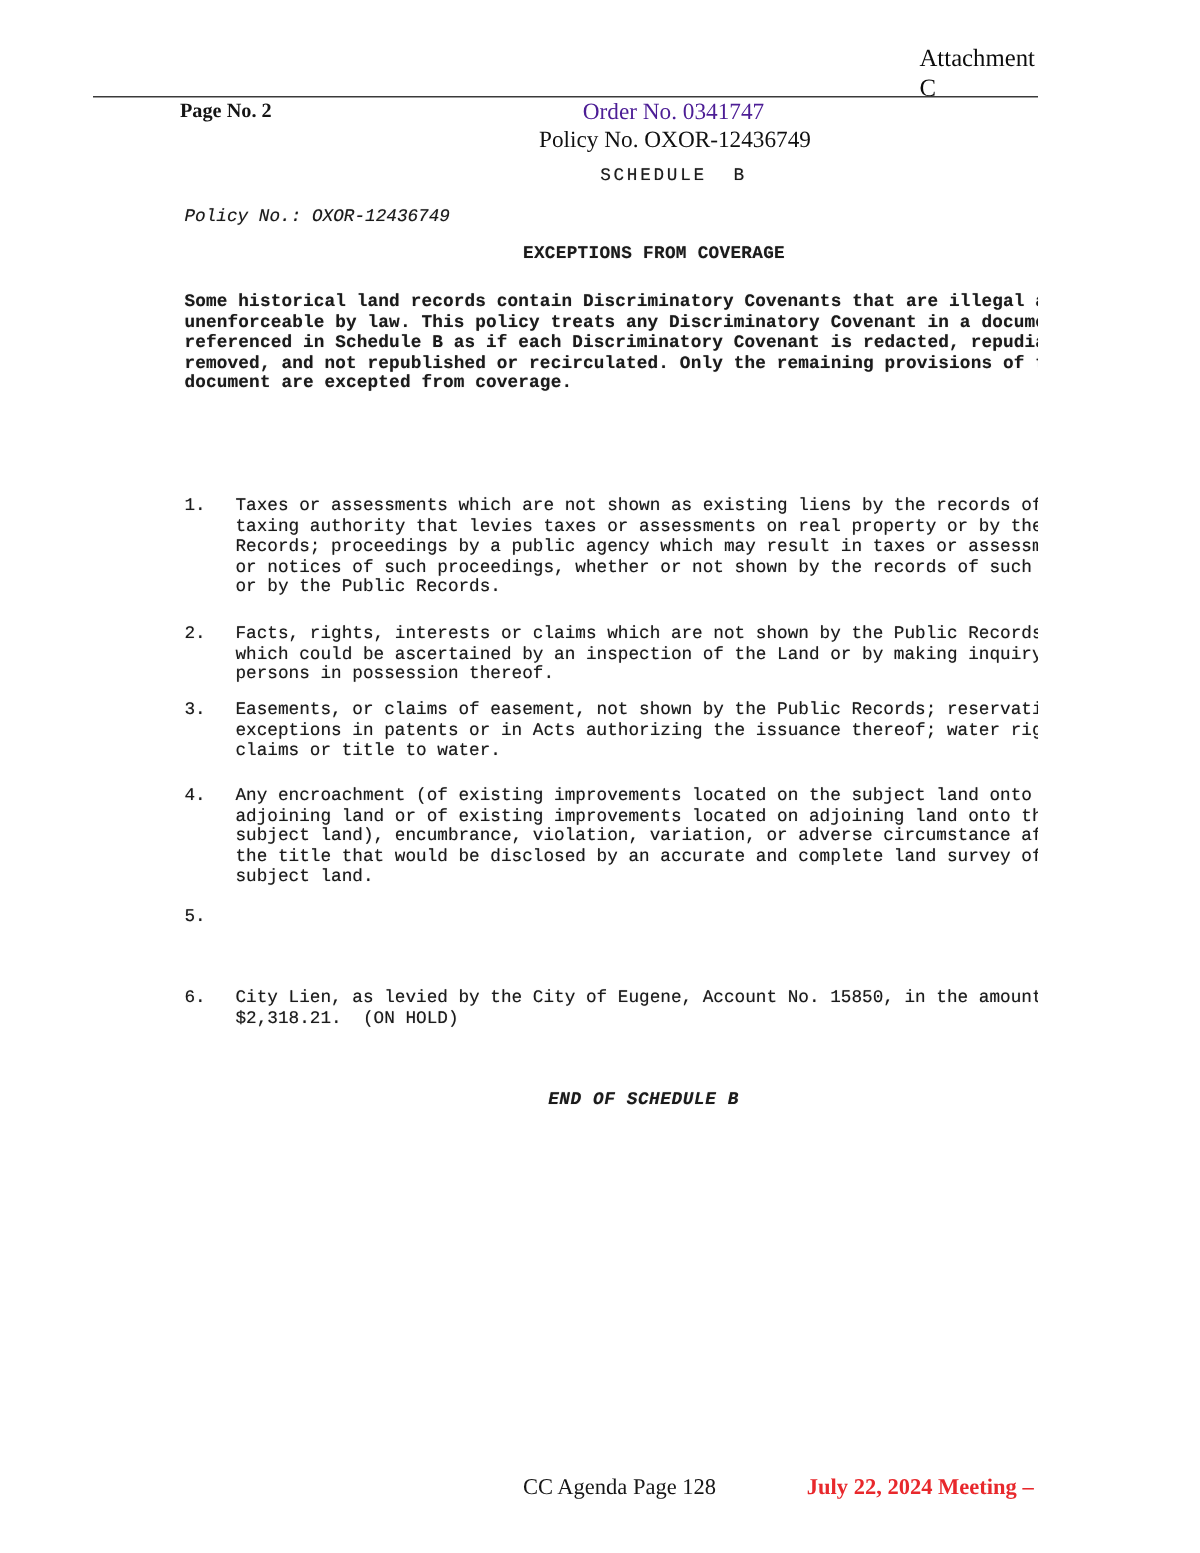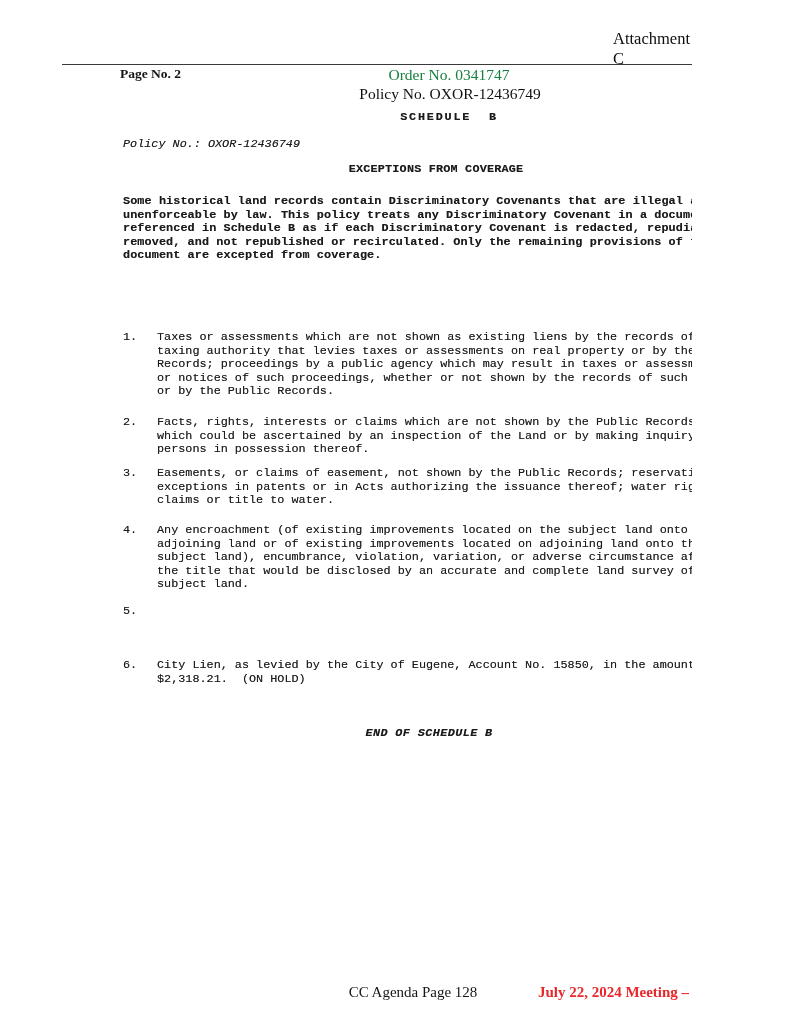--- a/index.html
+++ b/index.html
@@ -27,25 +27,25 @@
   }
   .top-rule {
     position: absolute; left: 62px; top: 64px;
     width: 706px; height: 0;
     border-top: 1.4px solid #3a3a3a;
   }
   .page-no {
     position: absolute; left: 120px; top: 66px;
     font-size: 13.5px; font-weight: bold; color: #141414;
   }
-  .order-no { left: 449px; top: 66px; font-size: 15.5px; color: #15803d; }
+  .order-no { left: 449px; top: 66px; font-size: 15.5px; color: #4c1d95; }
   .policy-hdr { left: 450px; top: 85px; font-size: 15.5px; color: #101010; }
   .schedule-title {
     left: 449px; top: 111px;
-    font-weight: bold; letter-spacing: 1.8px;
+    font-weight: normal; letter-spacing: 1.8px;
   }
   .policy-line { position: absolute; left: 123px; top: 138px; white-space: pre; font-style: italic; }
   .section-heading { left: 436px; top: 163px; font-weight: bold; letter-spacing: 0.2px; }
 
   .para {
     position: absolute; left: 123px;
     width: 640px;
     white-space: pre-wrap;
   }
   .para-covenant { top: 195px; font-weight: bold; letter-spacing: 0.1px; }

